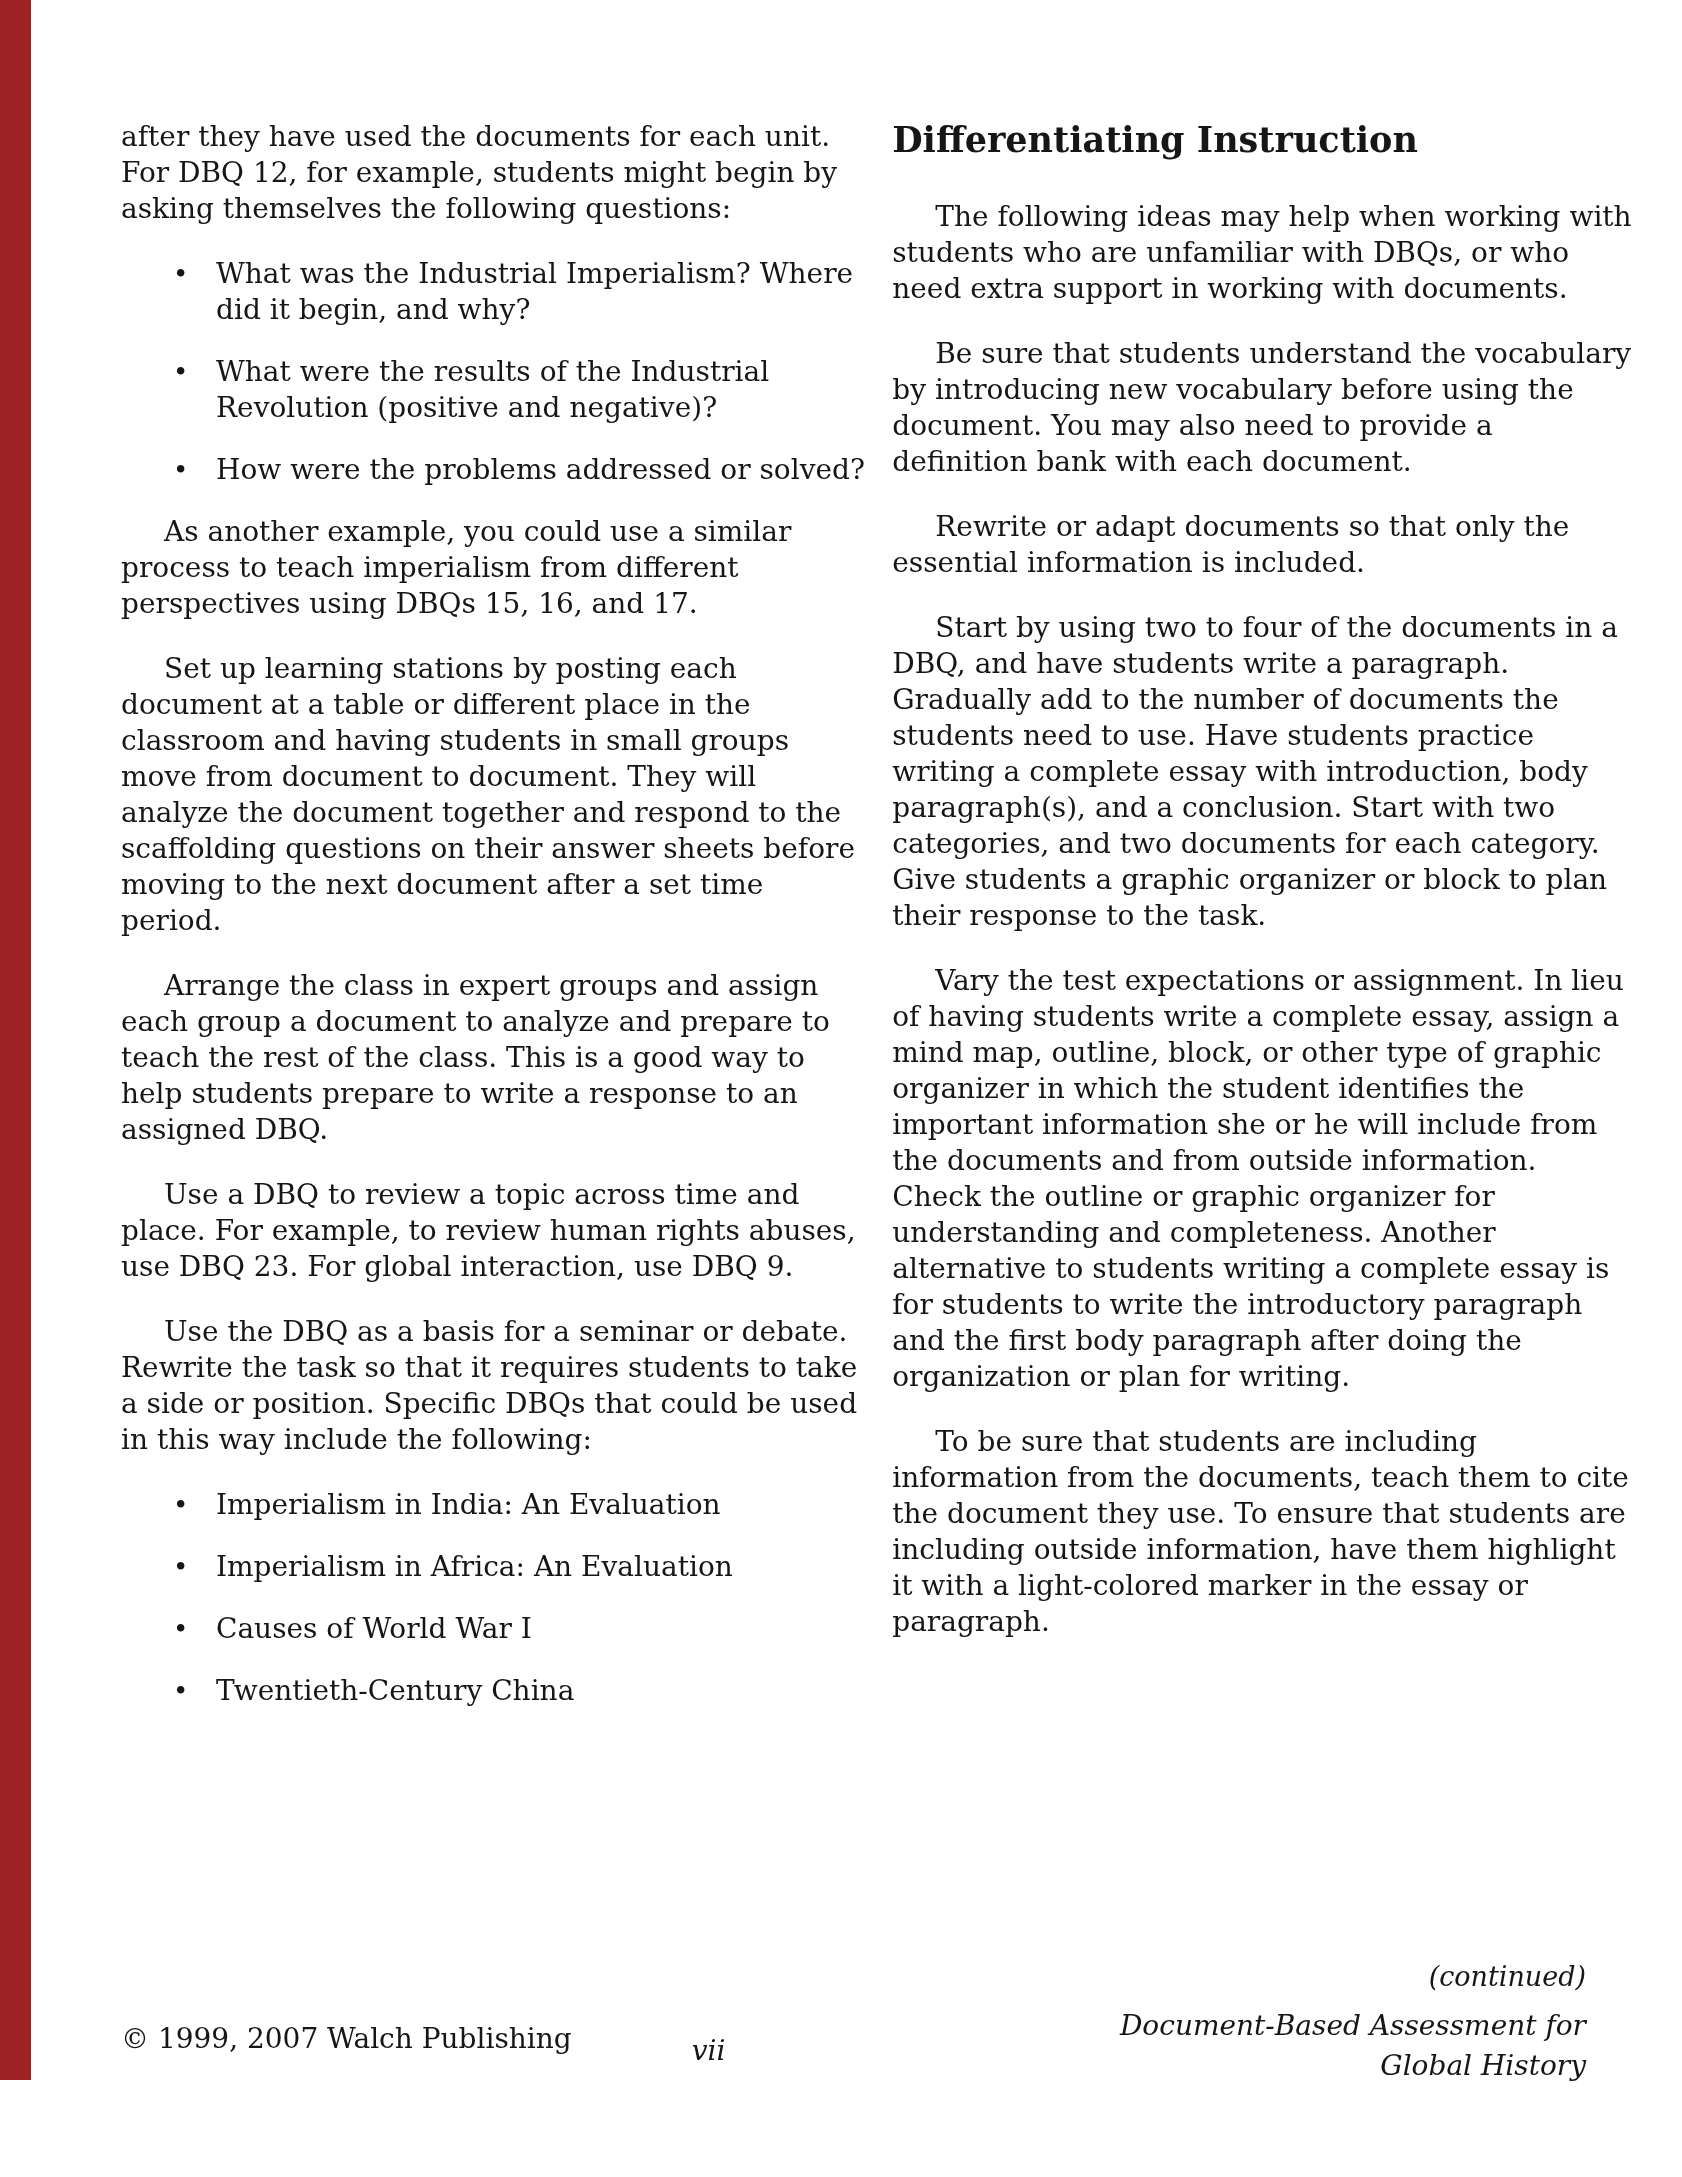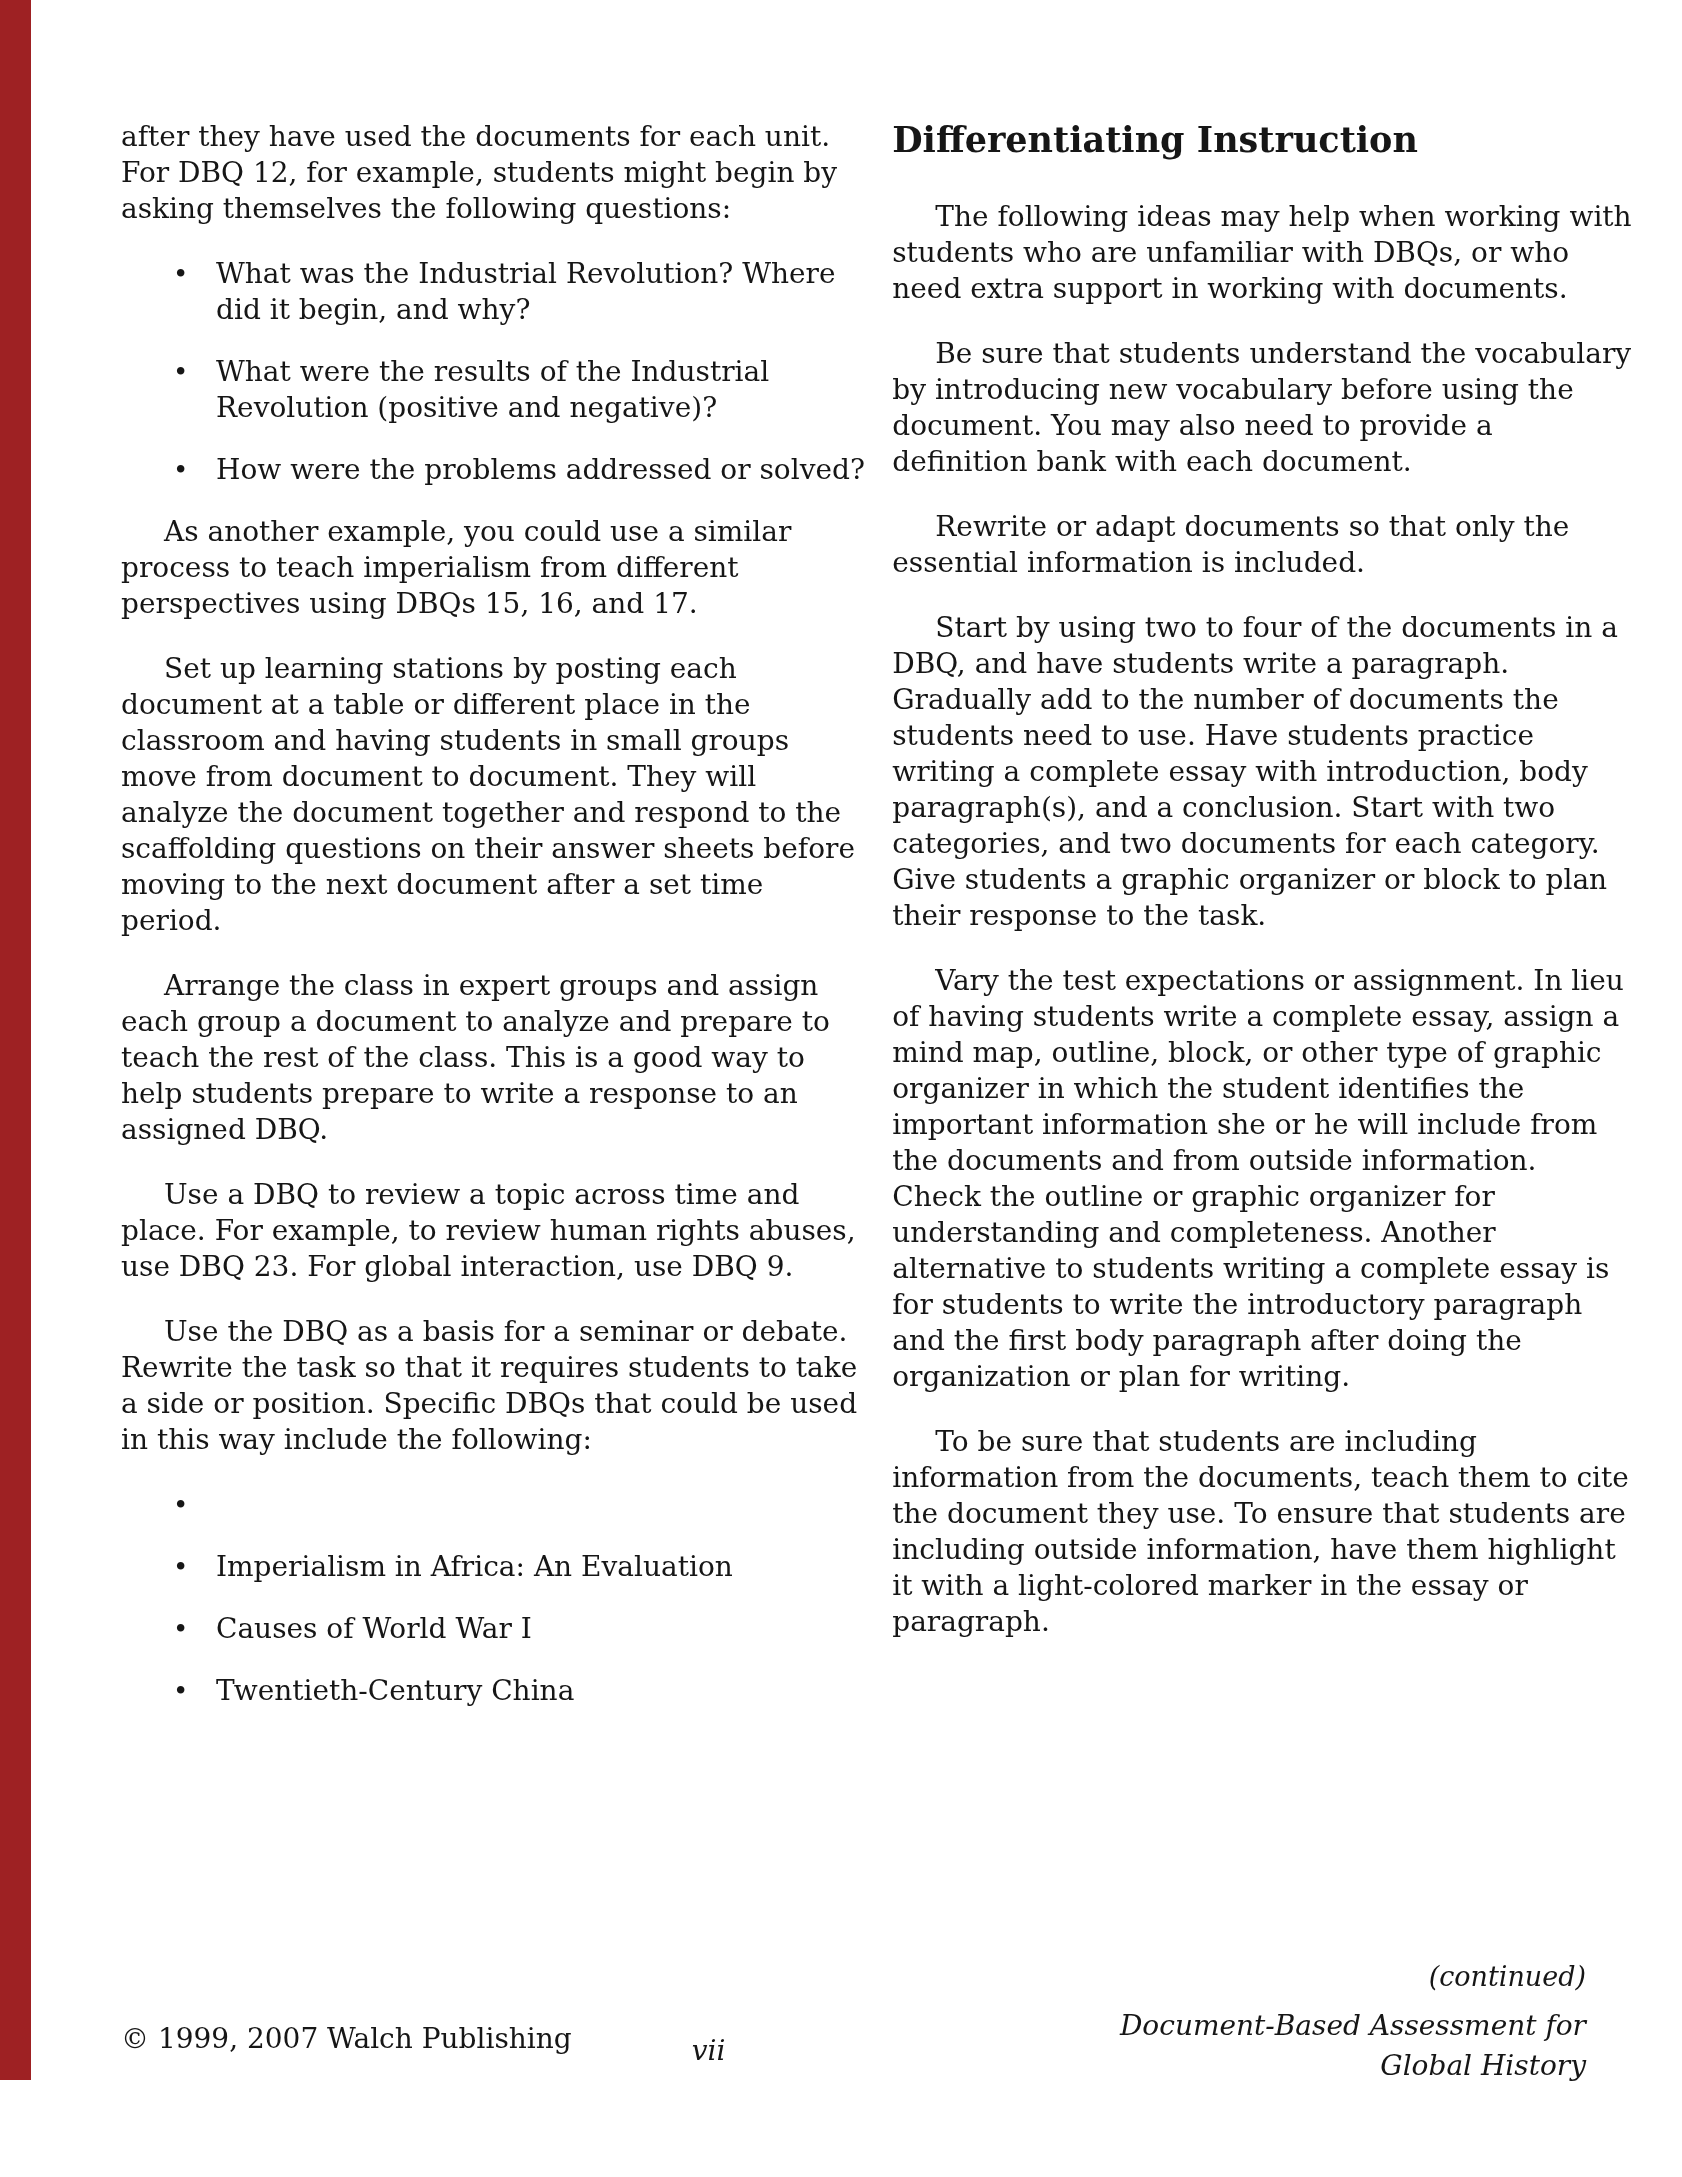--- a/index.html
+++ b/index.html
@@ -91,41 +91,42 @@
   <div class="red-bar"></div>
 
   <div class="columns">
 
     <div class="col col-left">
       <p class="no-indent">after they have used the documents for each unit. For DBQ 12, for example, students might begin by asking themselves the following questions:</p>
 
       <div class="bullet-list">
         <div class="bullet-item">
           <span class="marker">•</span>
-          <span class="bullet-text">What was the Industrial Revolution? Where did it begin, and why?</span>
+          <span class="bullet-text">What was the Industrial Imperialism? Where did it begin, and why?</span>
         </div>
         <div class="bullet-item">
           <span class="marker">•</span>
           <span class="bullet-text">What were the results of the Industrial Revolution (positive and negative)?</span>
         </div>
         <div class="bullet-item">
           <span class="marker">•</span>
           <span class="bullet-text">How were the problems addressed or solved?</span>
         </div>
       </div>
 
       <p>As another example, you could use a similar process to teach imperialism from different perspectives using DBQs 15, 16, and 17.</p>
       <p>Set up learning stations by posting each document at a table or different place in the classroom and having students in small groups move from document to document. They will analyze the document together and respond to the scaffolding questions on their answer sheets before moving to the next document after a set time period.</p>
       <p>Arrange the class in expert groups and assign each group a document to analyze and prepare to teach the rest of the class. This is a good way to help students prepare to write a response to an assigned DBQ.</p>
       <p>Use a DBQ to review a topic across time and place. For example, to review human rights abuses, use DBQ 23. For global interaction, use DBQ 9.</p>
       <p>Use the DBQ as a basis for a seminar or debate. Rewrite the task so that it requires students to take a side or position. Specific DBQs that could be used in this way include the following:</p>
 
       <div class="bullet-list">
         <div class="bullet-item">
           <span class="marker">•</span>
+          <span class="bullet-text">Imperialism in India: An Evaluation</span>
         </div>
         <div class="bullet-item">
           <span class="marker">•</span>
           <span class="bullet-text">Imperialism in Africa: An Evaluation</span>
         </div>
         <div class="bullet-item">
           <span class="marker">•</span>
           <span class="bullet-text">Causes of World War I</span>
         </div>
         <div class="bullet-item">

